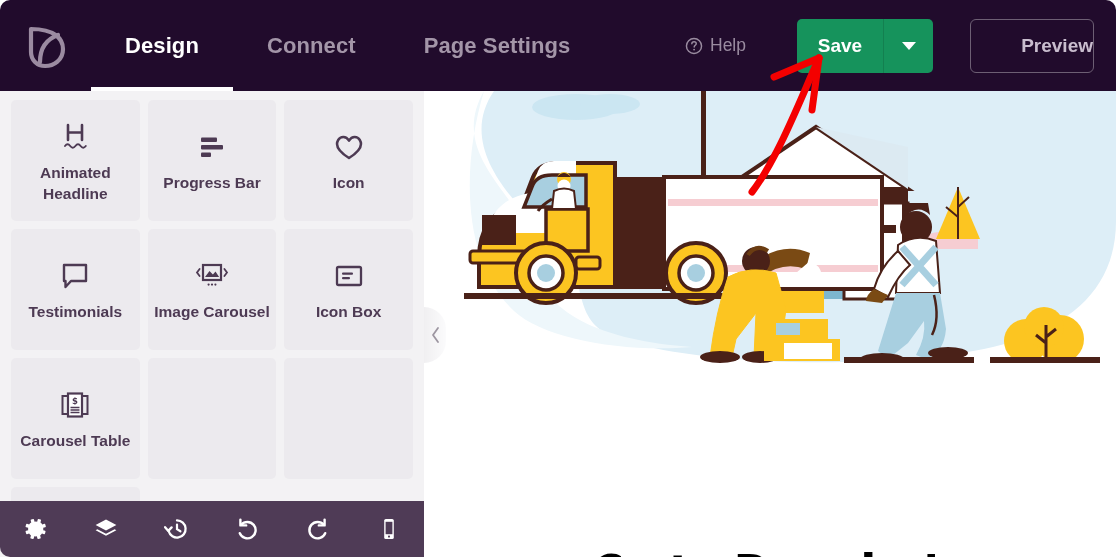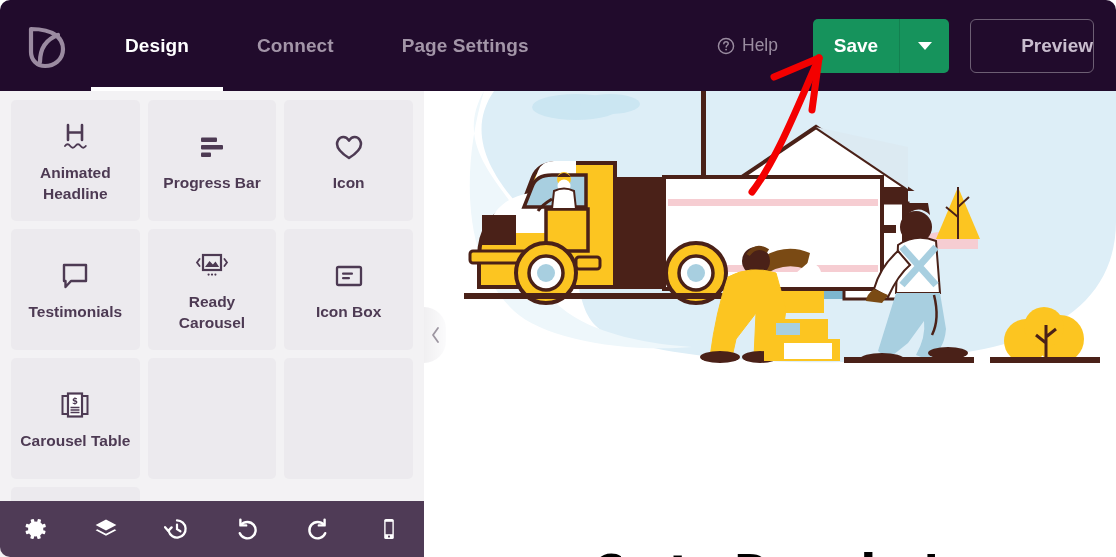--- a/index.html
+++ b/index.html
@@ -29,37 +29,37 @@
     display: flex; align-items: center; justify-content: center;
     flex: none;
   }
   .nav-tabs { display: flex; align-items: stretch; height: 91px; }
   .nav-tab {
     position: relative;
     display: flex; align-items: center; justify-content: center;
     padding: 0 34px;
     height: 91px;
     color: #a395a8;
-    font-size: 19px;
+    font-size: 22px;
     font-weight: bold;
     letter-spacing: .1px;
     white-space: nowrap;
     cursor: pointer;
   }
   .nav-tab.active { color: #ffffff; }
   .nav-tab.active::after {
     content: "";
     position: absolute; left: 0; right: 0; bottom: 0;
     height: 4px; background: #ffffff;
   }
   .header-right {
     margin-left: auto;
     display: flex; align-items: center;
     padding-right: 22px;
-    gap: 0;
+    gap: 16px;
   }
   .help-btn {
     display: flex; align-items: center; gap: 7px;
     color: #9a8ca0; font-size: 17.5px;
     cursor: pointer;
     margin-right: 27px;
   }
   .help-icon { width: 18px; height: 18px; display:block; }
   .save-group {
     display: flex; align-items: stretch;
@@ -290,21 +290,21 @@
           <svg width="36" height="30" viewBox="0 0 36 30">
             <rect x="9" y="4" width="18" height="15" fill="none" stroke="#4d3a53" stroke-width="2.2"></rect>
             <path d="M11 16 l4.5 -6 l3.4 3.6 l2.6 -3 l3.6 5.4 Z" fill="#4d3a53"></path>
             <path d="M5.6 8 L3 11.5 L5.6 15" fill="none" stroke="#4d3a53" stroke-width="1.8" stroke-linecap="round"></path>
             <path d="M30.4 8 L33 11.5 L30.4 15" fill="none" stroke="#4d3a53" stroke-width="1.8" stroke-linecap="round"></path>
             <circle cx="14.6" cy="23.6" r="1.1" fill="#4d3a53"></circle>
             <circle cx="18" cy="23.6" r="1.1" fill="#4d3a53"></circle>
             <circle cx="21.4" cy="23.6" r="1.1" fill="#4d3a53"></circle>
           </svg>
         </div>
-        <div class="widget-label">Ready Carousel</div>
+        <div class="widget-label">Image Carousel</div>
       </div>
 
 
       <div class="widget-tile">
         <div class="widget-icon">
           <svg width="32" height="26" viewBox="0 0 32 26">
             <rect x="4" y="4" width="24" height="18" rx="1.5" fill="none" stroke="#4d3a53" stroke-width="2.3"></rect>
             <rect x="9" y="9.5" width="11" height="2.2" rx="1" fill="#4d3a53"></rect>
             <rect x="9" y="14" width="8" height="2.2" rx="1" fill="#4d3a53"></rect>
           </svg>

